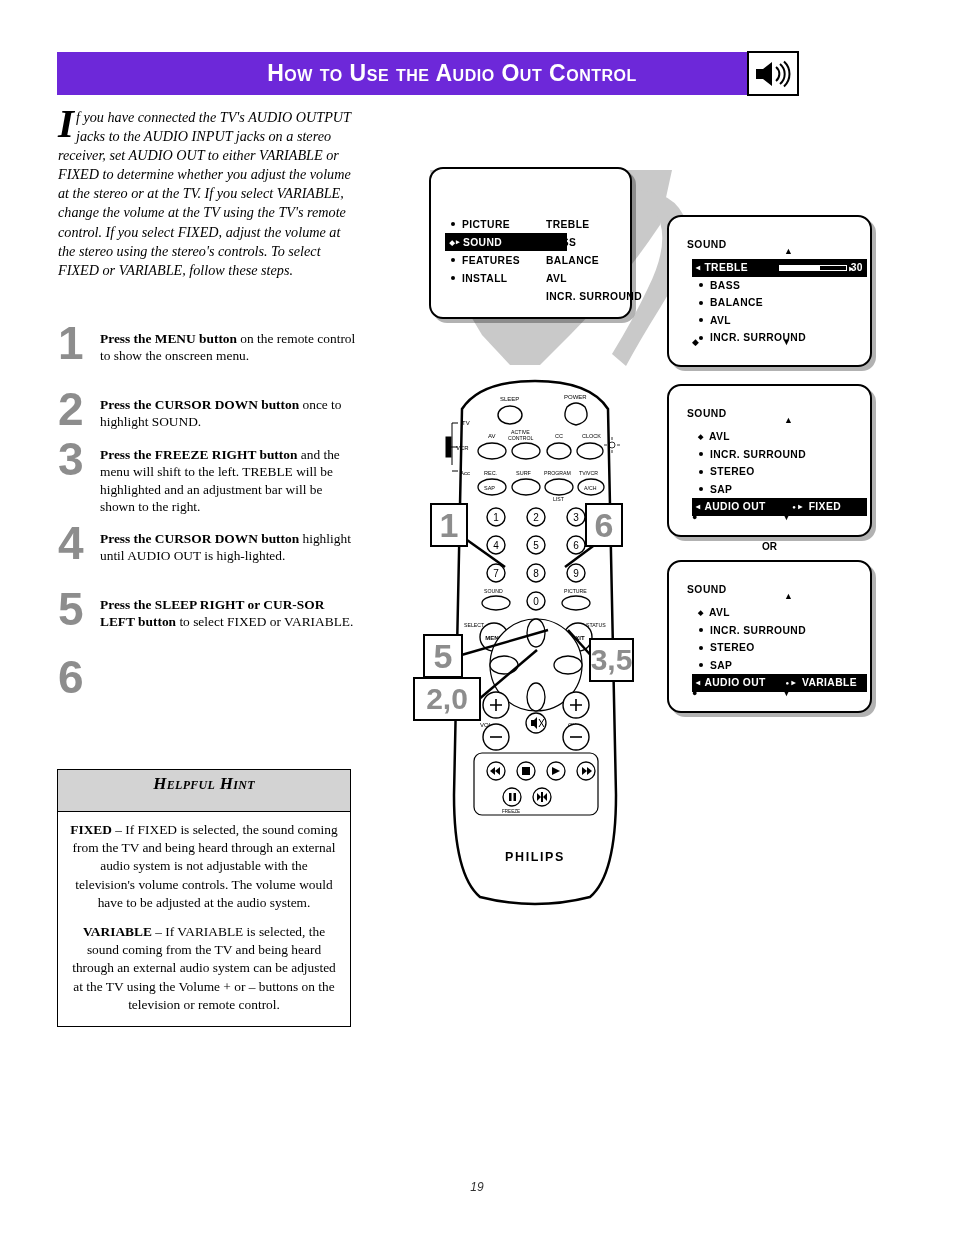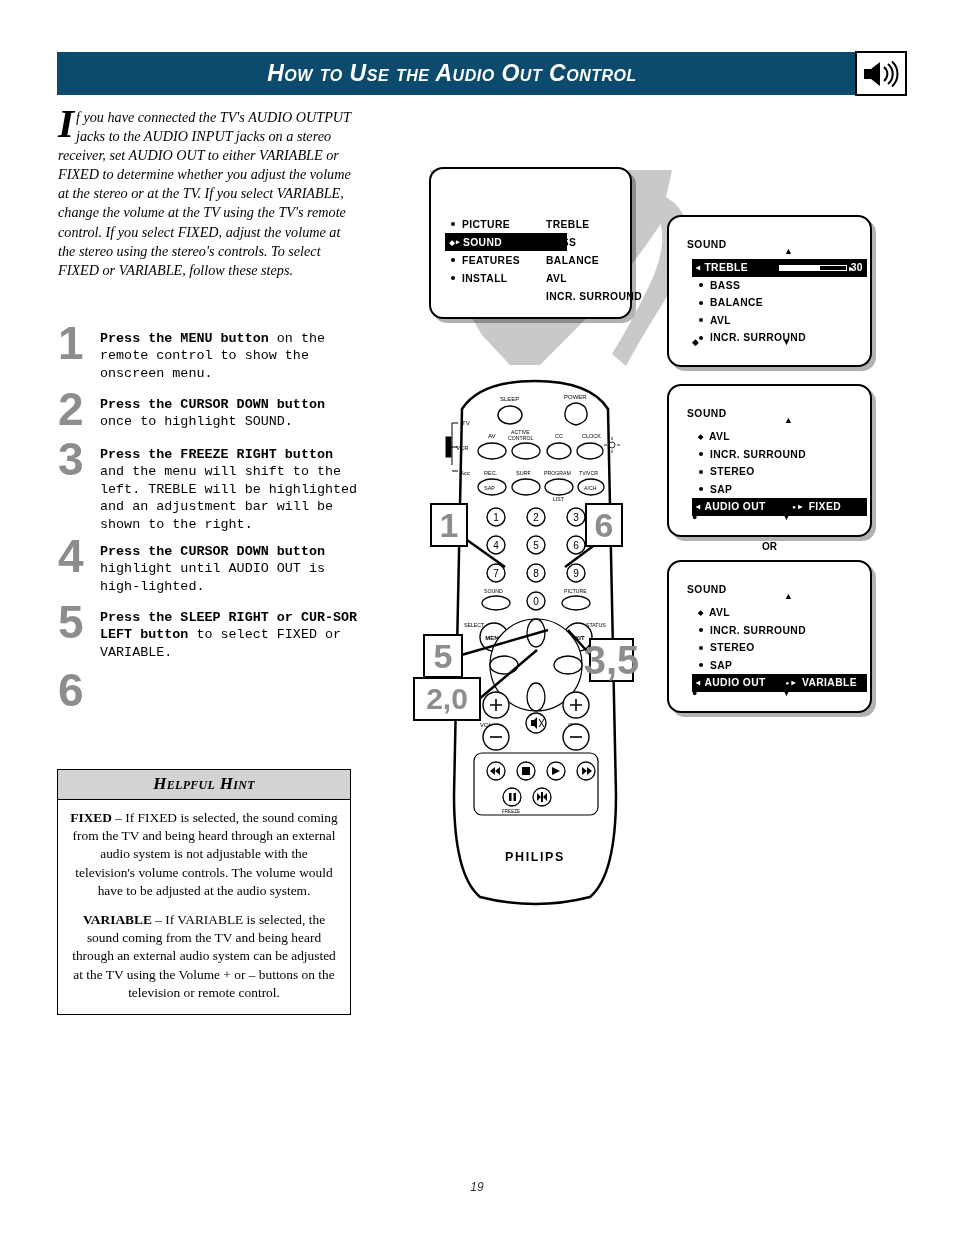--- a/index.html
+++ b/index.html
@@ -5,23 +5,22 @@
   html,body{margin:0;padding:0;}
   body{
     width:954px;height:1235px;background:#fff;
     font-family:"Liberation Serif", serif;
     position:relative;overflow:hidden;
   }
   .page{position:absolute;left:0;top:0;width:954px;height:1235px;}
 
   
   .header-bar{
-    position:absolute;left:57px;top:52px;width:848px;height:43px;
-    background:#0c4a6e;
-    font-style:italic;
+    position:absolute;left:57px;top:52px;width:740px;height:43px;
+    background:#6d28d9;
   }
   .header-title{
     position:absolute;left:0;top:0;width:790px;height:43px;
     display:flex;align-items:center;justify-content:center;
     color:#fff;font-family:"Liberation Sans", sans-serif;
     font-weight:bold;font-size:23px;letter-spacing:.5px;
     font-variant:small-caps;
   }
   .header-icon{
     position:absolute;right:-2px;top:-1px;width:52px;height:45px;
@@ -42,33 +41,33 @@
 
   .steps{position:absolute;left:58px;top:330px;width:302px;}
   .step{position:relative;min-height:46px;margin-bottom:10px;}
   .step-num{
     position:absolute;left:0;top:-10px;width:38px;
     font-family:"Liberation Sans", sans-serif;
     font-weight:bold;font-size:46px;line-height:46px;color:#8d8d8d;
     text-align:left;
   }
   .step-txt{
-    margin-left:42px;font-size:13.4px;line-height:17.4px;color:#000;font-family:Liberation Mono, monospace;
+    margin-left:42px;font-size:13.4px;line-height:17.4px;color:#000;
   }
   .step-txt b{font-weight:bold;}
 
   
   .hint{
     position:absolute;left:57px;top:769px;width:294px;
     border:1px solid #000;background:#fff;box-sizing:border-box;
   }
   .hint-head{
     background:#d3d3d3;border-bottom:1px solid #000;
     text-align:center;font-style:italic;font-weight:bold;
-    font-size:17px;padding:4px 0 5px;font-variant:small-caps;
+    font-size:17px;padding:4px 0 17px;font-variant:small-caps;
     letter-spacing:.3px;
   }
   .hint-body{padding:9px 11px 12px 11px;}
   .hint-body p{margin:0 0 11px 0;font-size:13.4px;line-height:18.2px;text-align:center;}
   .hint-body p:last-child{margin-bottom:0;}
   .hint-body b{font-weight:bold;}
 
   
   .pageno{
     position:absolute;left:0;top:1180px;width:954px;text-align:center;
@@ -152,21 +151,21 @@
   
   .callout{
     position:absolute;background:#fff;border:2px solid #000;
     font-family:"Liberation Sans", sans-serif;font-weight:bold;
     color:#8d8d8d;display:flex;align-items:center;justify-content:center;
     box-sizing:border-box;
   }
   .c1{left:430px;top:503px;width:38px;height:44px;font-size:34px;}
   .c6{left:585px;top:503px;width:38px;height:44px;font-size:34px;}
   .c5{left:423px;top:634px;width:40px;height:44px;font-size:34px;}
-  .c35{left:589px;top:638px;width:45px;height:44px;font-size:40px;}
+  .c35{left:589px;top:638px;width:45px;height:44px;font-size:30px;}
   .c24{left:413px;top:677px;width:68px;height:44px;font-size:30px;}
 
   .leader{position:absolute;left:400px;top:490px;width:260px;height:250px;}
   svg{display:block;overflow:visible;}
 </style>
 </head>
 <body>
 
 <div class="page">
 

